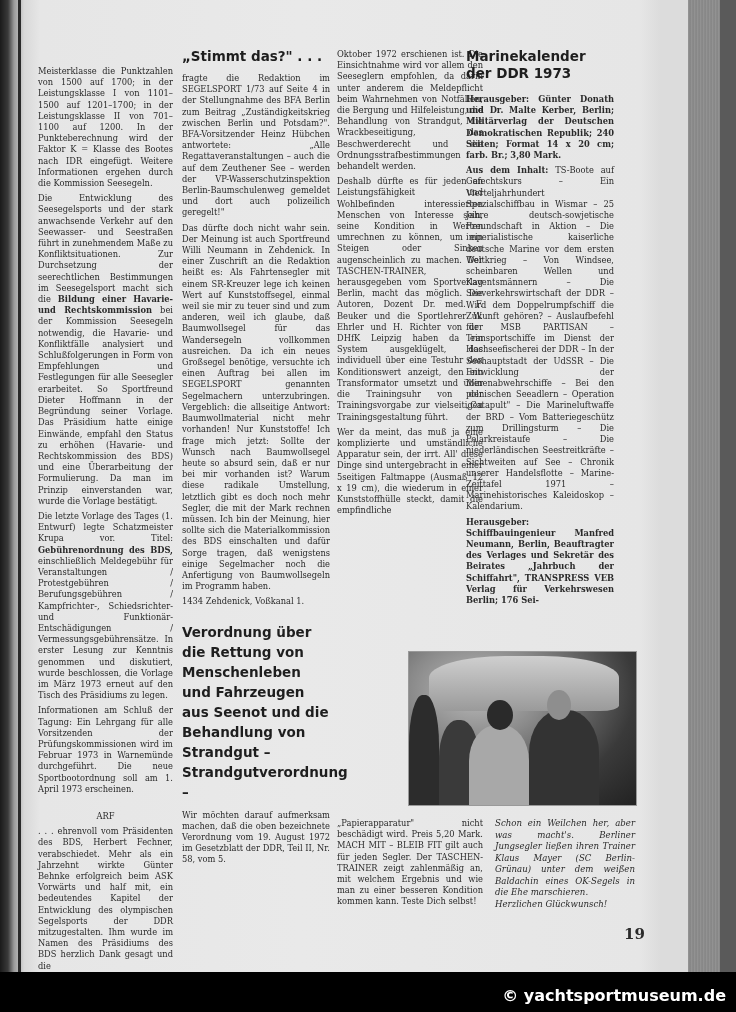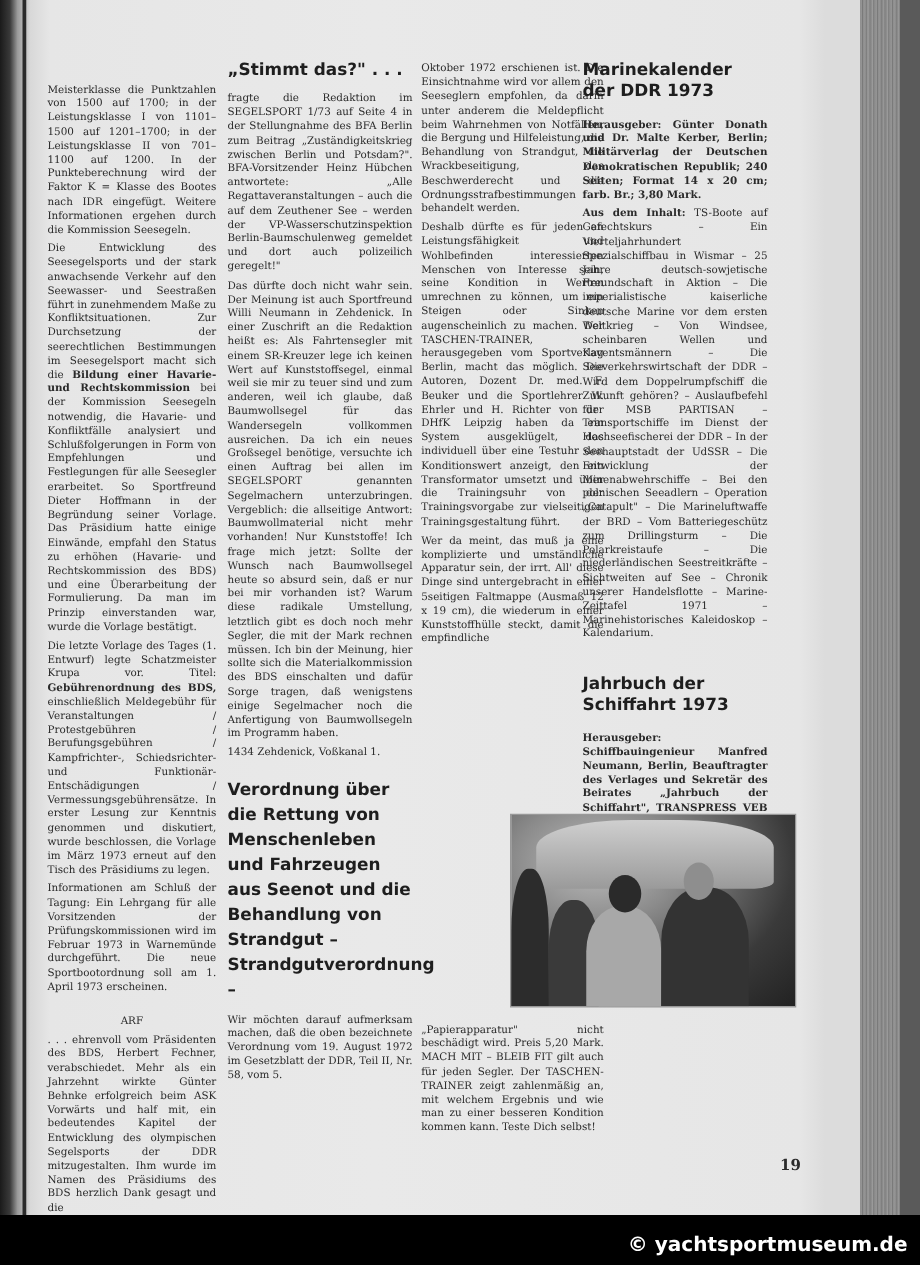--- a/index.html
+++ b/index.html
@@ -20,21 +20,21 @@
   .col4 { left:466px; top:48px; width:148px; }
   h2 { font-family:"DejaVu Sans", sans-serif; font-weight:bold; color:#1e1e1e; margin:0; font-size:13.5px; line-height:17px; text-align:left; }
   .b { font-weight:bold; }
   .sig { text-align:center; }
   .photo { position:absolute; left:408px; top:651px; width:227px; height:153px; border:1px solid #999;
     background:radial-gradient(ellipse at 30% 25%, #bdbdbd 0%, #8a8a8a 30%, #3a3a3a 70%, #222 100%); overflow:hidden; }
   .awning { position:absolute; left:20px; top:4px; width:190px; height:55px; background:linear-gradient(#cfcfcf,#9a9a9a); border-radius:40% 40% 10% 10%; }
   .person { position:absolute; bottom:0; background:#2c2c2c; border-radius:45% 45% 0 0; }
   .head { position:absolute; border-radius:50%; background:#bbb; }
   .caption { position:absolute; left:495px; top:818px; width:140px; font-size:8.6px; line-height:11.5px; font-style:italic; color:#2a2a2a; text-align:justify; }
-  .pagenum { position:absolute; left:624px; top:925px; font-size:12px; font-weight:bold; color:#2a2a2a; }
+  .pagenum { position:absolute; left:624px; top:925px; font-size:15px; font-weight:bold; color:#2a2a2a; }
   .col3b { position:absolute; left:337px; top:818px; width:146px; color:#2a2a2a; font-size:8.3px; line-height:11.2px; text-align:justify; }
   .col3b p { margin:0; }
 </style>
 </head>
 <body>
 
 <div class="page">
   <div class="spine-line"></div>
   <div class="bookedge"></div>
   <div class="bookedge2"></div>
@@ -63,30 +63,33 @@
     <p>Wer da meint, das muß ja eine komplizierte und umständliche Apparatur sein, der irrt. All' diese Dinge sind untergebracht in einer 5seitigen Faltmappe (Ausmaß 12 x 19 cm), die wiederum in einer Kunststoffhülle steckt, damit die empfindliche</p>
   </div>
   <div class="col3b">
     <p>„Papierapparatur" nicht beschädigt wird. Preis 5,20 Mark. MACH MIT – BLEIB FIT gilt auch für jeden Segler. Der TASCHEN-TRAINER zeigt zahlenmäßig an, mit welchem Ergebnis und wie man zu einer besseren Kondition kommen kann. Teste Dich selbst!</p>
   </div>
 
   <div class="col col4">
     <h2 style="margin-bottom:12px;">Marinekalender der DDR 1973</h2>
     <p class="b">Herausgeber: Günter Donath und Dr. Malte Kerber, Berlin; Militärverlag der Deutschen Demokratischen Republik; 240 Seiten; Format 14 x 20 cm; farb. Br.; 3,80 Mark.</p>
     <p><span class="b">Aus dem Inhalt:</span><span> TS-Boote auf Gefechtskurs – Ein Vierteljahrhundert Spezialschiffbau in Wismar – 25 Jahre deutsch-sowjetische Freundschaft in Aktion – Die imperialistische kaiserliche deutsche Marine vor dem ersten Weltkrieg – Von Windsee, scheinbaren Wellen und Kaventsmännern – Die Seeverkehrswirtschaft der DDR – Wird dem Doppelrumpfschiff die Zukunft gehören? – Auslaufbefehl für MSB PARTISAN – Transportschiffe im Dienst der Hochseefischerei der DDR – In der Seehauptstadt der UdSSR – Die Entwicklung der Minenabwehrschiffe – Bei den polnischen Seeadlern – Operation „Catapult" – Die Marineluftwaffe der BRD – Vom Batteriegeschütz zum Drillingsturm – Die Polarkreistaufe – Die niederländischen Seestreitkräfte – Sichtweiten auf See – Chronik unserer Handelsflotte – Marine-Zeittafel 1971 – Marinehistorisches Kaleidoskop – Kalendarium.</span></p>
-    <h2 style="margin-top:26px;margin-bottom:12px;">Jahrbuch der Schiffahrt 1973</h2>
     <p class="b">Herausgeber: Schiffbauingenieur Manfred Neumann, Berlin, Beauftragter des Verlages und Sekretär des Beirates „Jahrbuch der Schiffahrt", TRANSPRESS VEB Verlag für Verkehrswesen Berlin; 176 Sei-</p>
   </div>
 
   <div class="photo">
     <div class="awning"></div>
     <div class="person" style="left:0;width:30px;height:110px;"></div>
     <div class="person" style="left:30px;width:40px;height:85px;background:#3a3a3a;"></div>
     <div class="person" style="left:60px;width:60px;height:80px;background:#a8a8a8;"></div>
     <div class="person" style="left:120px;width:70px;height:95px;background:#333;"></div>
     <div class="head" style="left:78px;top:48px;width:26px;height:30px;background:#2a2a2a;"></div>
     <div class="head" style="left:138px;top:38px;width:24px;height:30px;background:#8e8e8e;"></div>
   </div>
+  <div class="caption">
+    <span>Schon ein Weilchen her, aber was macht's. Berliner Jungsegler ließen ihren Trainer Klaus Mayer (SC Berlin-Grünau) unter dem weißen Baldachin eines OK-Segels in die Ehe marschieren.</span><br>
+    <span>Herzlichen Glückwunsch!</span>
+  </div>
   <div class="pagenum">19</div>
 
   <div class="bottom-bar"></div>
   <div class="copyright">© yachtsportmuseum.de</div>
 </div>
 
 </body></html>

